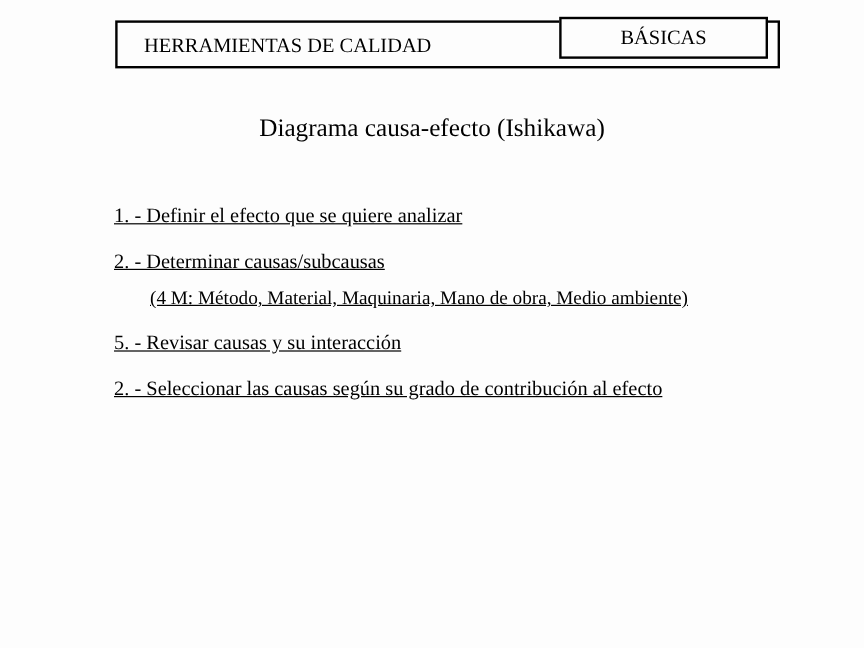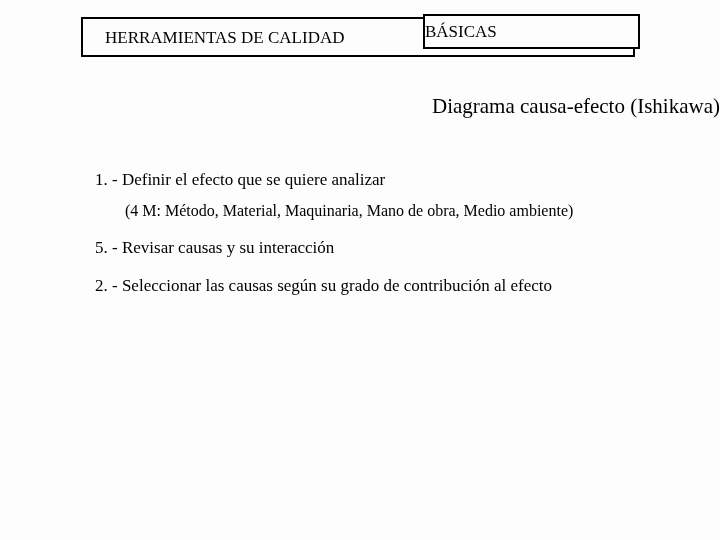--- a/index.html
+++ b/index.html
@@ -14,56 +14,58 @@
   }
   .slide {
     position: relative;
     width: 720px;
     height: 540px;
     padding: 0;
   }
   .header-bar {
     position: absolute;
     top: 17px;
-    left: 81px;
+    left: 96px;
     width: 554px;
     height: 40px;
     border: 2px solid #000;
   }
   .header-left-text {
     position: absolute;
     top: 9px;
     left: 22px;
     font-size: 17px;
   }
   .header-right-box {
     position: absolute;
     top: 14px;
     right: 80px;
-    width: 217px;
+    width: 174px;
     height: 35px;
     border: 2px solid #000;
+    text-align: center;
     line-height: 31px;
     font-size: 17px;
     background: #fdfdfd;
   }
   .title-line {
     position: absolute;
     top: 94px;
     left: 0;
     width: 720px;
-    text-align: right;
+    text-align: center;
     font-size: 21px;
   }
   .body-area {
     position: absolute;
     top: 170px;
     left: 95px;
     width: 540px;
     font-size: 17px;
+    text-decoration: underline;
   }
   .item {
     margin: 0 0 18px 0;
   }
   .note {
     margin: -6px 0 18px 30px;
     font-size: 16px;
   }
 </style>
 </head>
@@ -74,18 +76,19 @@
   <div class="header-bar">
     <div class="header-left-text">HERRAMIENTAS DE CALIDAD</div>
   </div>
 
   <div class="header-right-box">BÁSICAS</div>
 
   <div class="title-line">Diagrama causa-efecto (Ishikawa)</div>
 
   <div class="body-area">
     <div class="item">1. - Definir el efecto que se quiere analizar</div>
+    <div class="item">2. - Determinar causas/subcausas</div>
     <div class="note">(4 M: Método, Material, Maquinaria, Mano de obra, Medio ambiente)</div>
     <div class="item">5. - Revisar causas y su interacción</div>
     <div class="item">2. - Seleccionar las causas según su grado de contribución al efecto</div>
   </div>
 
 </div>
 
 </body></html>

